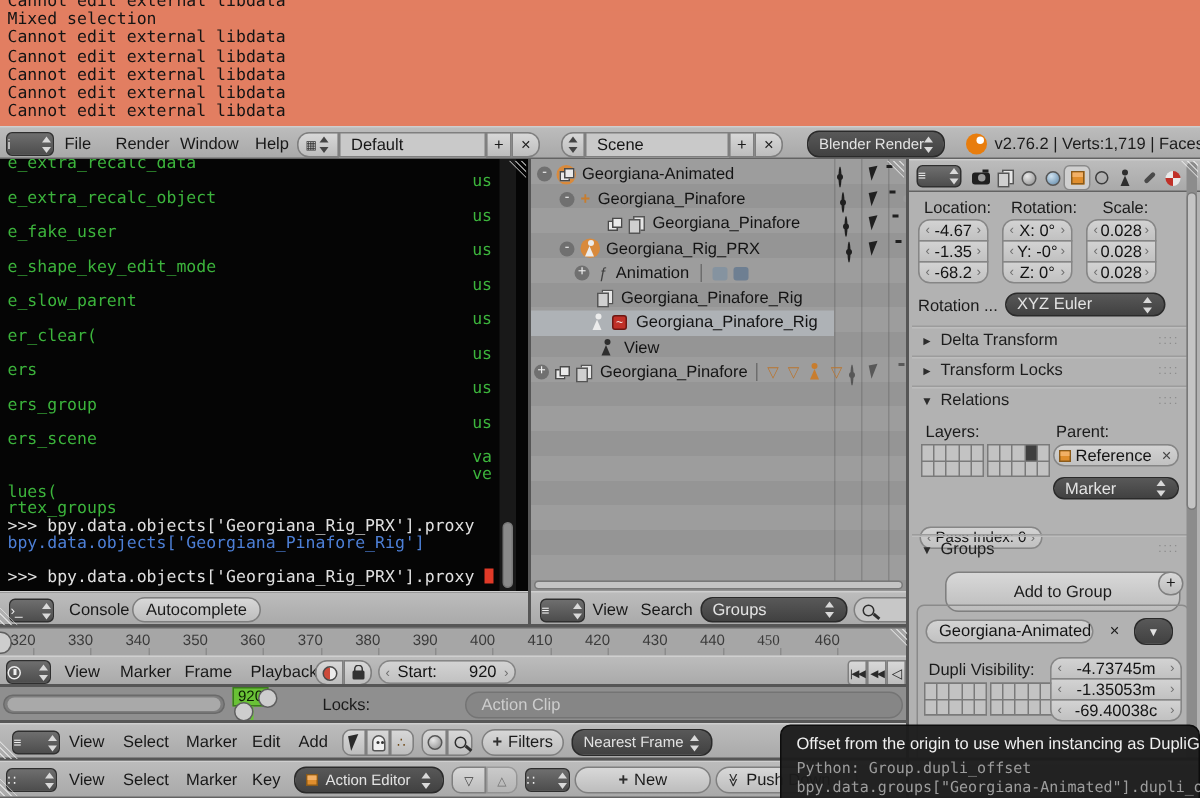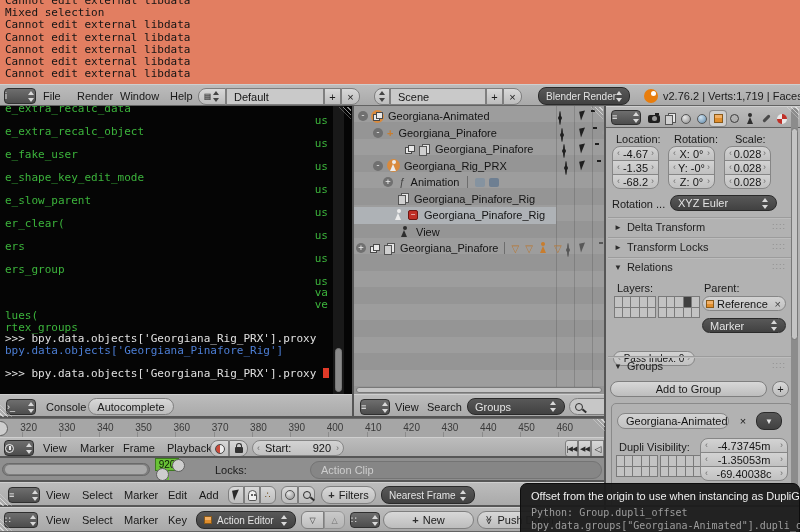--- a/index.html
+++ b/index.html
@@ -77,21 +77,21 @@
   .panelhdr{position:absolute;font-size:11px;color:#1d1d1d;display:flex;align-items:center;gap:5px;white-space:nowrap}
   .arrow{font-size:8px;color:#2c2c2c}
   .grip{color:#8d8d8d;font-size:9px;letter-spacing:1px}
   .lgrid{position:absolute;display:grid;grid-template-columns:repeat(5,1fr);grid-template-rows:1fr 1fr;gap:1px;background:#7a7a7a;border:1px solid #7a7a7a;width:42px;height:22px}
   .lgrid b{background:#c3c3c3}
   .lgrid b.on{background:#3f3f3f}
   .g-cube{width:9px;height:9px;background:#e08e2d;border:1px solid #8a5a1a;flex:none;position:relative}
   .g-cube::before{content:"";position:absolute;left:0;top:0;width:100%;height:3px;background:#f2b066}
   
   #ruler{left:0;top:418px;width:606px;height:19px;background:#a6a6a6;border-top:1px solid #6a6a6a;overflow:hidden}
-  .tick{position:absolute;top:3px;width:30px;text-align:right;font-size:10px;color:#3a3a3a}
+  .tick{position:absolute;top:3px;width:30px;text-align:left;font-size:10px;color:#3a3a3a}
   .tickline{position:absolute;bottom:0;width:1px;height:5px;background:#8b8b8b}
   .playbtn{font-size:7px;color:#2a2a2a;letter-spacing:-1px}
   .i-pie{width:10px;height:10px;border-radius:50%;border:1px solid #4a4a4a;background:linear-gradient(90deg,#cc4a3a 50%,#ececec 50%)}
   .i-lock{width:8px;height:6px;background:#333;border-radius:1px;position:relative;margin-top:3px}
   .i-lock::before{content:"";position:absolute;top:-4px;left:1px;width:4px;height:4px;border:1.5px solid #333;border-bottom:none;border-radius:3px 3px 0 0}
   .badge{background:#69c236;border:1px solid #3c7a1e;color:#0c1c04;font-size:10px;display:flex;align-items:center;justify-content:center}
   .circ{border-radius:50%;background:#cdcdcd;border:1px solid #5f5f5f}
   .i-cursorarrow{width:0;height:0;border-top:10px solid #2a2a2a;border-right:7px solid transparent;transform:rotate(-12deg)}
   .i-ghost{width:9px;height:11px;background:#f0f0f0;border:1px solid #555;border-radius:5px 5px 2px 2px;position:relative}
   .i-ghost::before{content:"";position:absolute;left:2px;top:3px;width:2px;height:2px;background:#333;border-radius:50%;box-shadow:3px 0 0 #333}
@@ -173,20 +173,21 @@
         <div class="cline"><span class="cg">e_shape_key_edit_mode</span></div>
         <div class="cline r"><span class="cg">us</span></div>
         <div class="cline"><span class="cg">e_slow_parent</span></div>
         <div class="cline r"><span class="cg">us</span></div>
         <div class="cline"><span class="cg">er_clear(</span></div>
         <div class="cline r"><span class="cg">us</span></div>
         <div class="cline"><span class="cg">ers</span></div>
         <div class="cline r"><span class="cg">us</span></div>
         <div class="cline"><span class="cg">ers_group</span></div>
         <div class="cline r"><span class="cg">us</span></div>
+        <div class="cline"><span class="cg">ers_scene</span></div>
         <div class="cline r"><span class="cg">va</span></div>
         <div class="cline r"><span class="cg">ve</span></div>
         <div class="cline"><span class="cg">lues(</span></div>
         <div class="cline"><span class="cg">rtex_groups</span></div>
         <div class="cline"><span class="cw">&gt;&gt;&gt; bpy.data.objects['Georgiana_Rig_PRX'].proxy</span></div>
         <div class="cline"><span class="cb">bpy.data.objects['Georgiana_Pinafore_Rig']</span></div>
         <div class="cline"><span class="cw"></span></div>
         <div class="cline"><span class="cw">&gt;&gt;&gt; bpy.data.objects['Georgiana_Rig_PRX'].proxy </span><span class="cursor"></span></div>
       </div>
     <div class="scrtrack" style="left:333px;top:0;width:11px;height:288px;background:#191919;border-radius:0"></div>
@@ -449,21 +450,21 @@
         <span class="ra">›</span>
       </div>
 
     <div class="sep" style="top:250px"></div>
     <div class="panelhdr" style="left:8px;top:254px">
         <span class="arrow">▼</span>
         <span>Groups</span>
       </div>
     <span class="abs grip" style="left:166px;top:254px">::::</span>
 
-    <div class="abs btn" style="left:4px;top:275px;width:157px;height:16px">
+    <div class="abs btn" style="left:24px;top:275px;width:157px;height:27px">
         <span>Add to Group</span>
       </div>
     <div class="abs btn" style="left:166px;top:275px;width:17px;height:16px">+</div>
 
     <div class="abs" style="left:5px;top:297px;width:182px;height:240px;border:1px solid #8a8a8a;border-radius:5px">
       <div class="abs nf pill" style="left:5px;top:9px;width:112px;height:16px;justify-content:flex-start;padding-left:8px">
           <span>Georgiana-Animated</span>
         </div>
       <div class="abs btn" style="left:122px;top:9px;width:18px;height:16px;background:none;border:none">×</div>
       <div class="abs dd" style="left:144px;top:8px;width:26px;height:18px;justify-content:center">
@@ -538,21 +539,21 @@
       <span class="tick" style="left: 313.4px;">400</span>
       <i class="tickline" style="left: 328.4px;"></i>
       <span class="tick" style="left: 351.7px;">410</span>
       <i class="tickline" style="left: 366.7px;"></i>
       <span class="tick" style="left: 390px;">420</span>
       <i class="tickline" style="left: 405px;"></i>
       <span class="tick" style="left: 428.3px;">430</span>
       <i class="tickline" style="left: 443.3px;"></i>
       <span class="tick" style="left: 466.6px;">440</span>
       <i class="tickline" style="left: 481.6px;"></i>
-      <span class="tick" style="left: 504.9px;">450</span>
+      <span class="tick" style="left: 504.9px; font-family: Liberation Serif, serif;">450</span>
       <i class="tickline" style="left: 519.9px;"></i>
       <span class="tick" style="left: 543.2px;">460</span>
       <i class="tickline" style="left: 558.2px;"></i>
     </div>
 
   <div class="abs hdr" style="left:0;top:437px;width:606px;height:21px;overflow:hidden">
     <div class="abs ebtn" style="left:4px;top:2px;width:30px;height:16px">
         <span style="width:9px;height:9px;border-radius:50%;border:1.5px solid #eee;position:relative">
           <i style="position:absolute;left:3px;top:1px;width:1.5px;height:4px;background:#eee"></i>
         </span>

